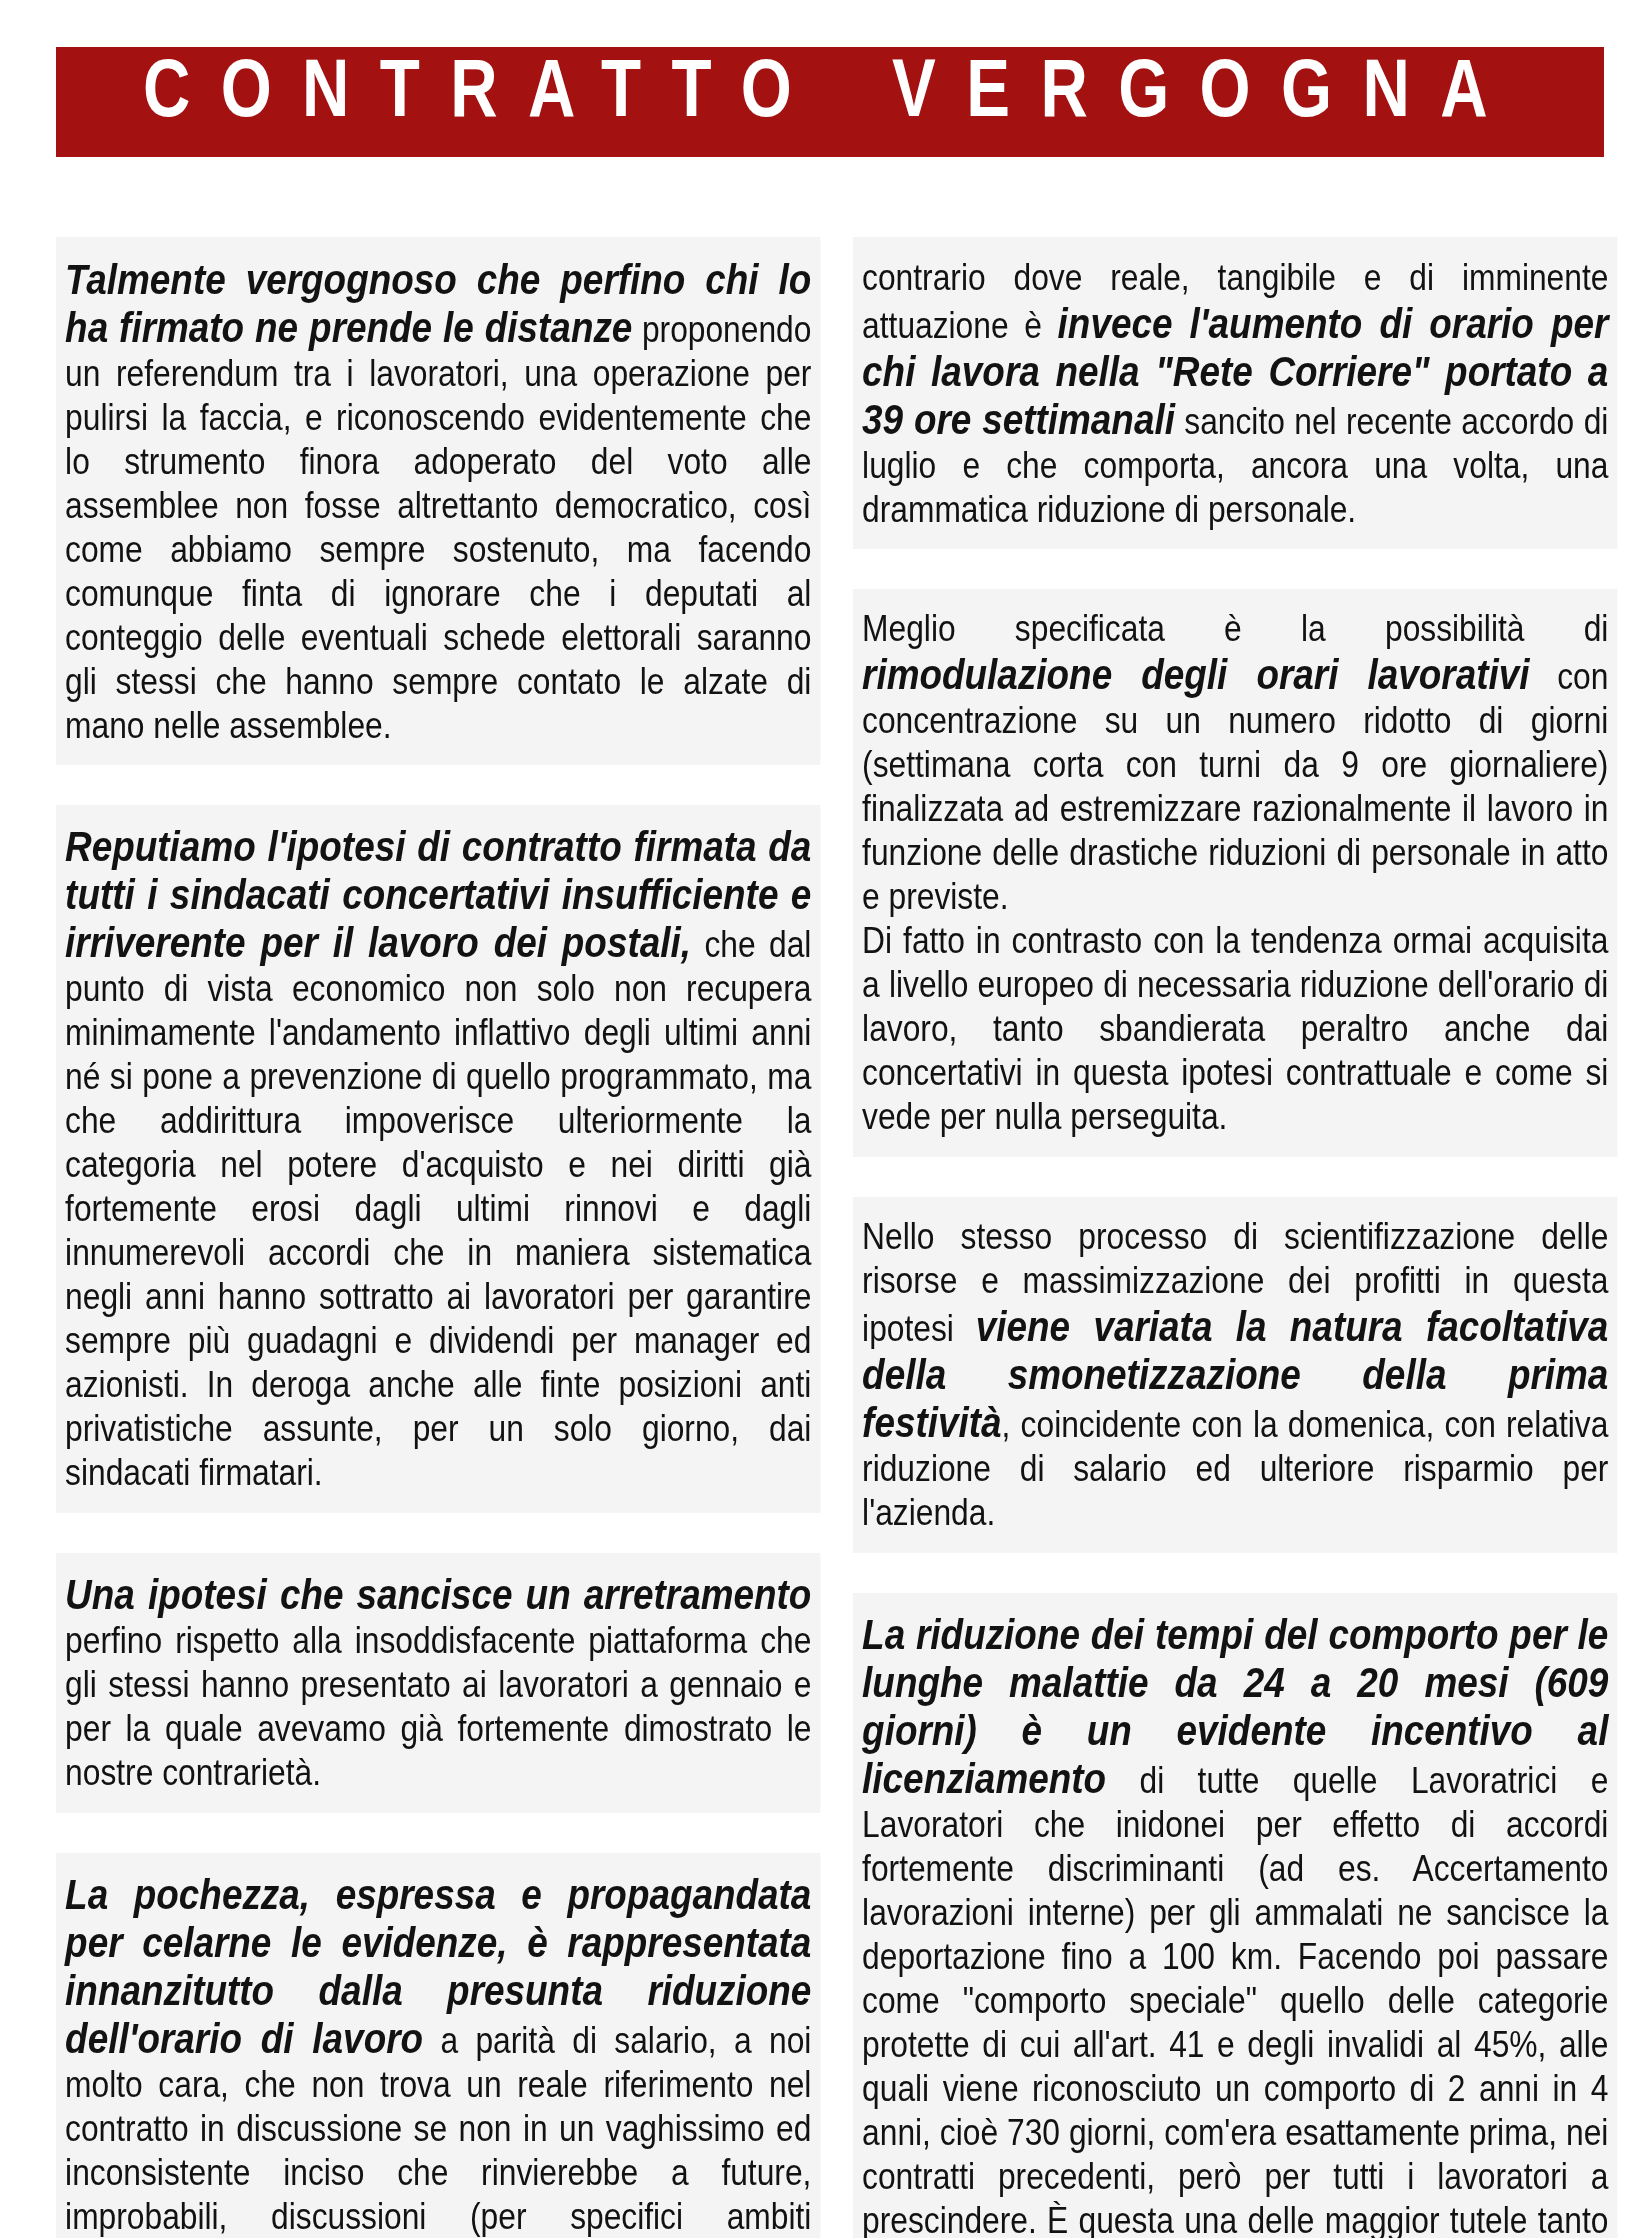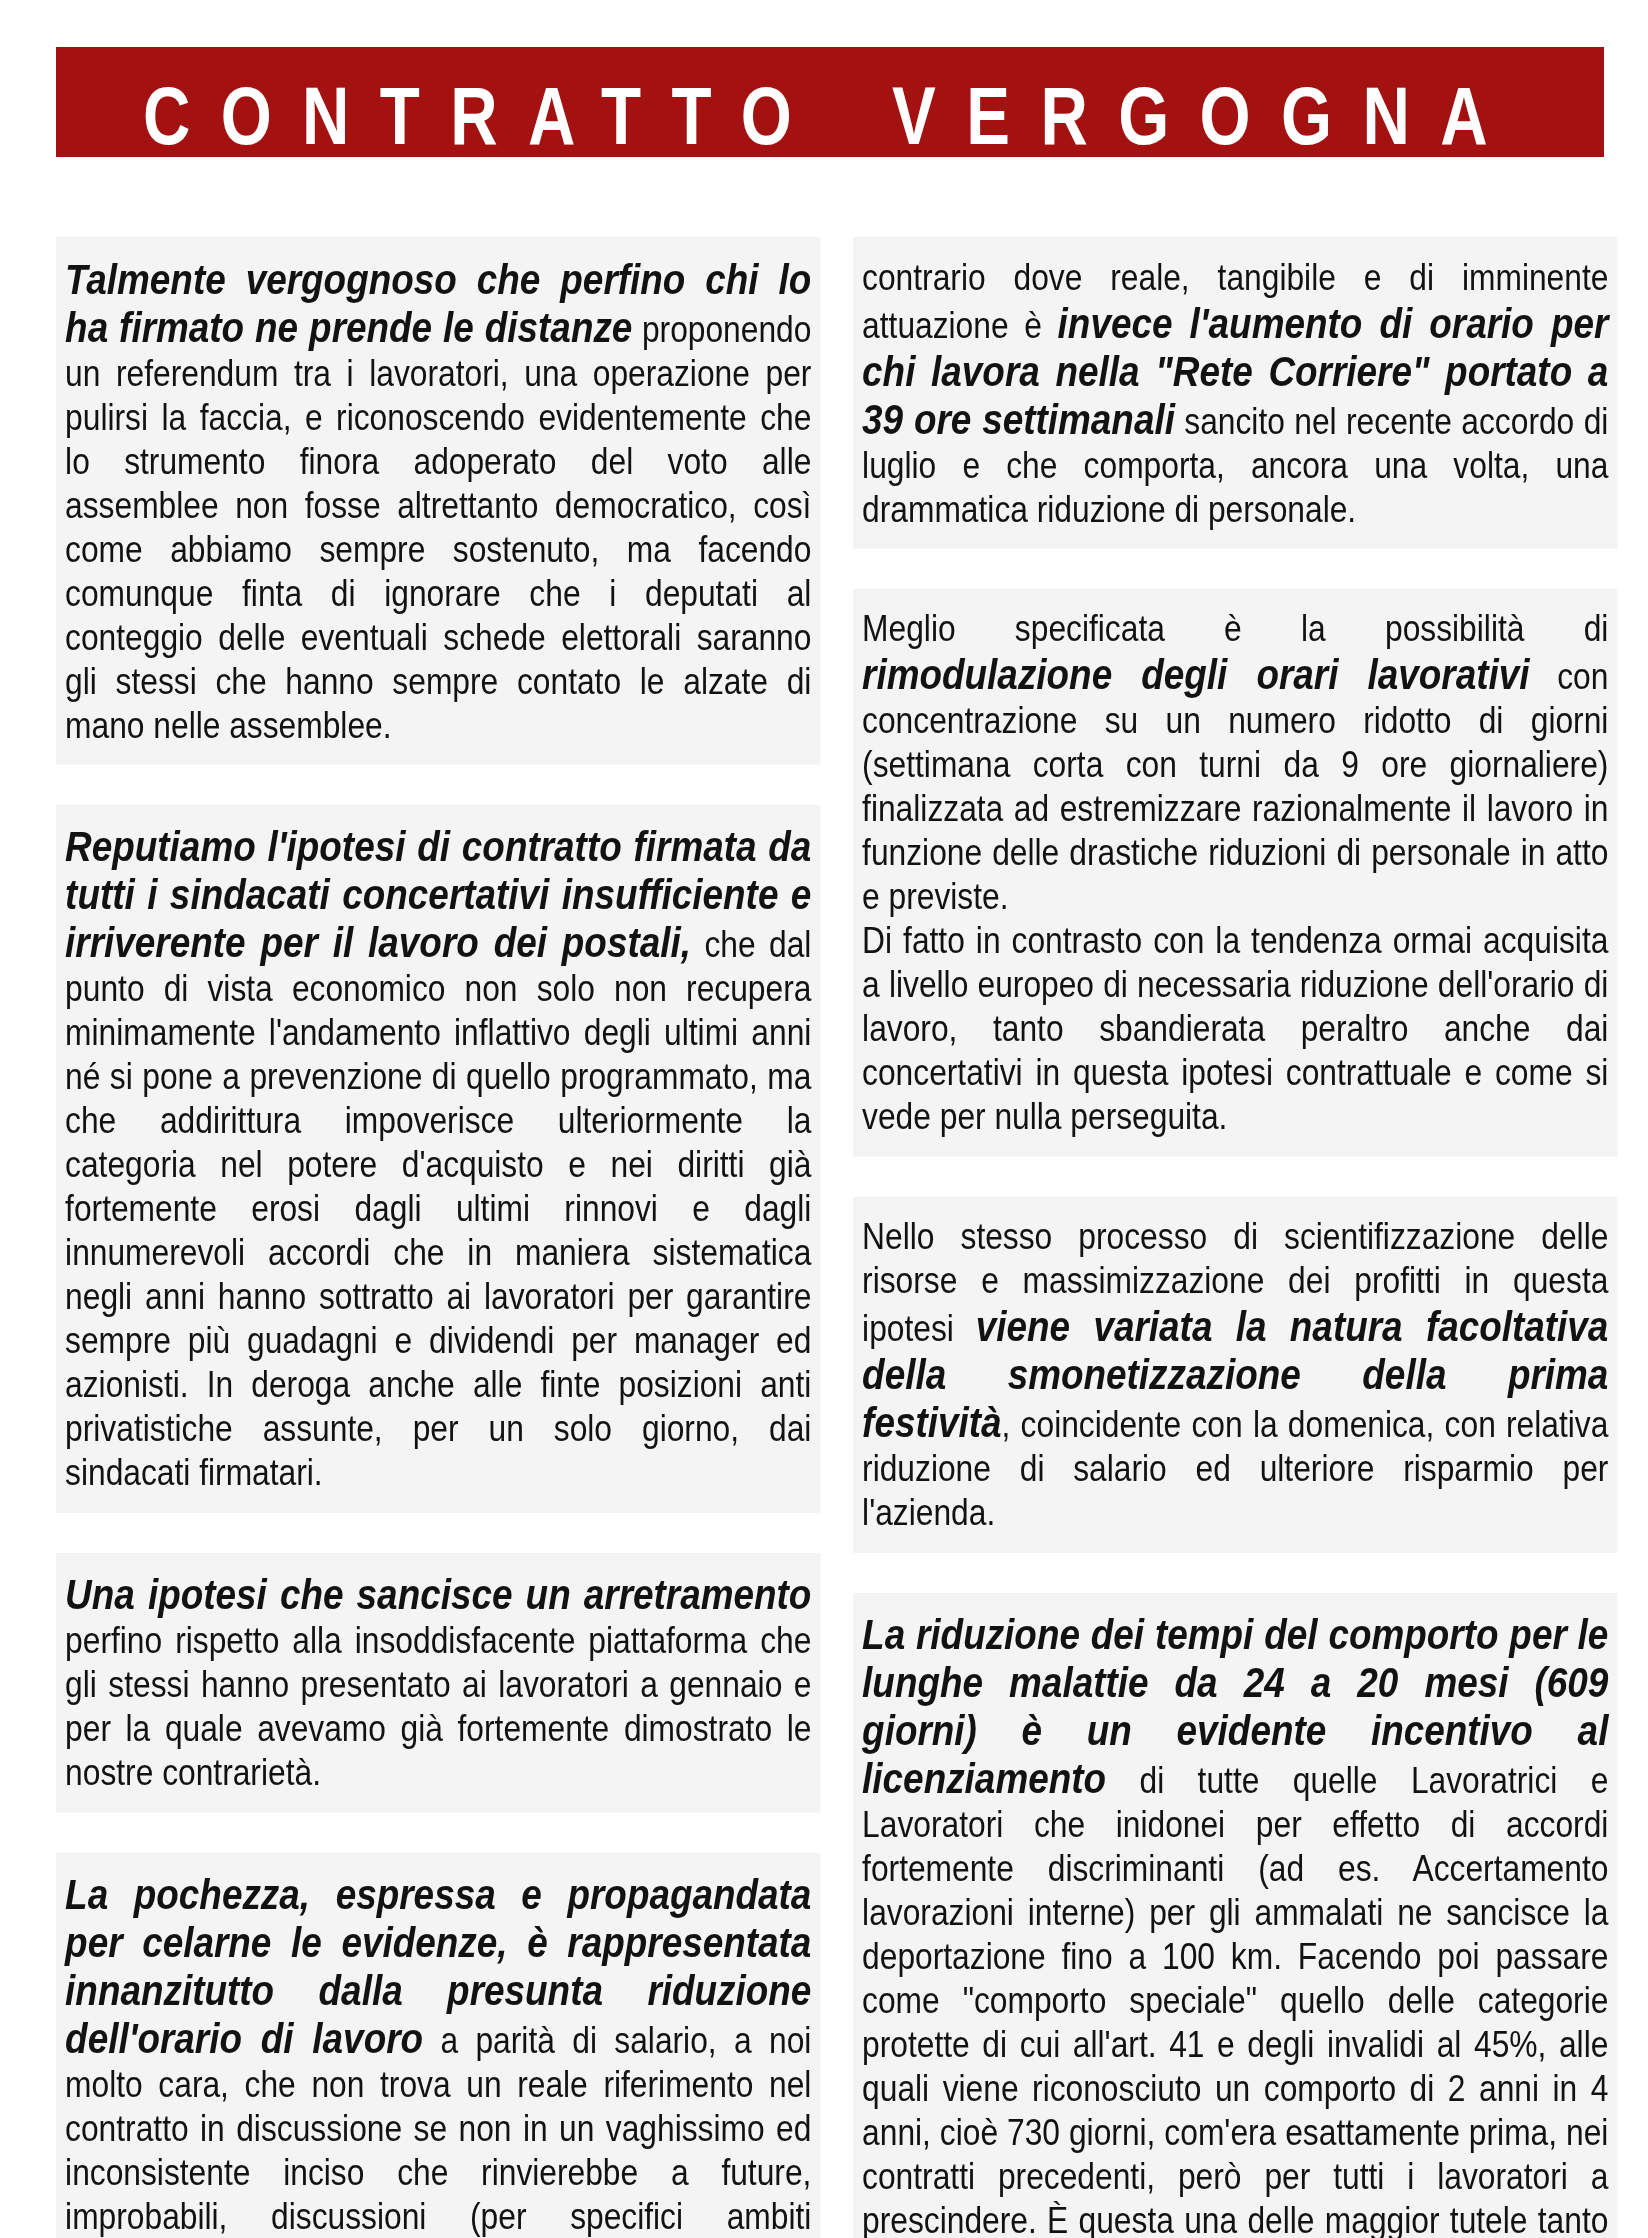--- a/index.html
+++ b/index.html
@@ -14,21 +14,21 @@
     position:relative;
     overflow:hidden;
     font-family:"Liberation Sans",sans-serif;
     color:var(--ink);
   }
   .banner{
     position:absolute;
     left:56px;top:47px;
     width:1548px;height:110px;
     background:var(--banner);
-    display:flex;align-items:flex-end;justify-content:center;
+    display:flex;align-items:flex-start;justify-content:center;
     overflow:hidden;
   }
   .banner-title{
     color:#ffffff;
     font-weight:bold;
     font-size:82px;
     letter-spacing:38px;
     word-spacing:26.6px;
     white-space:nowrap;
     transform:scaleX(0.80);

